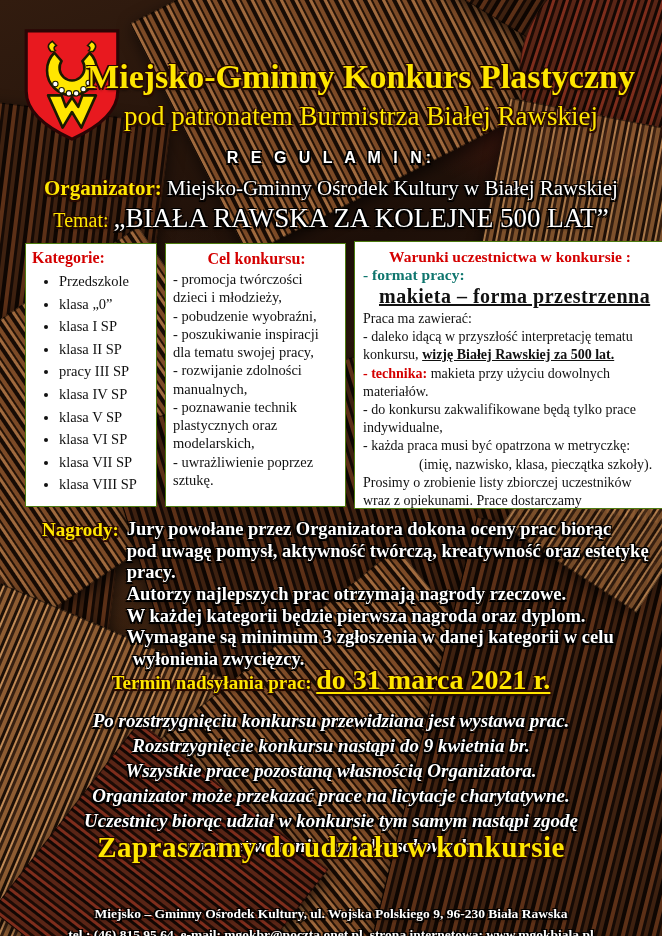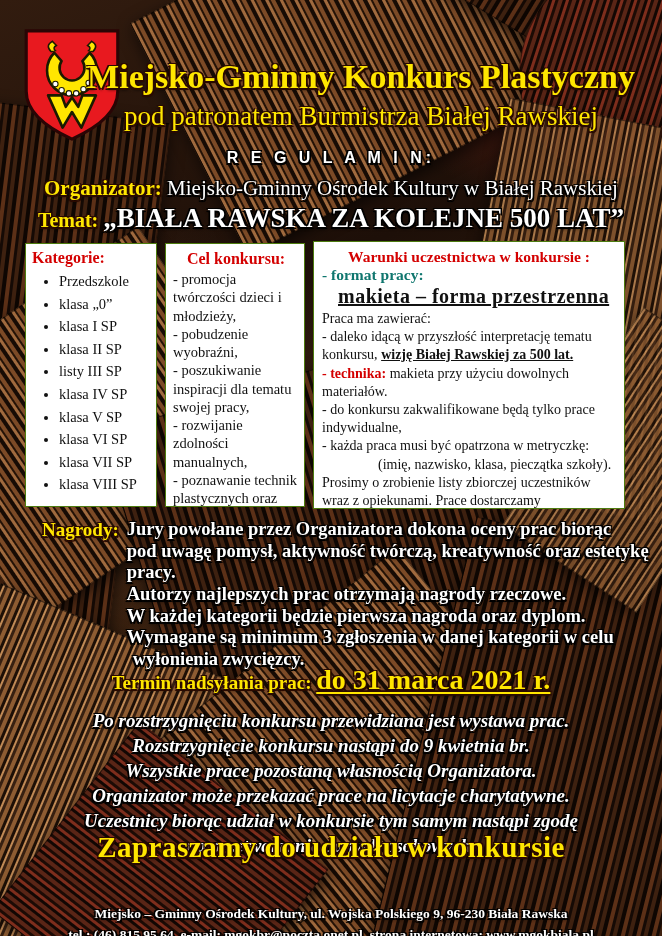--- a/index.html
+++ b/index.html
@@ -35,33 +35,33 @@
   
   .crest { position:absolute; left:20px; top:26px; width:104px; height:118px; }
   .title    { top:58px;  left:64px; right:4px; position:absolute; text-align:center;
               font-size:34px; font-weight:bold; white-space:nowrap; }
   .subtitle { top:101px; left:64px; right:4px; position:absolute; text-align:center;
               font-size:27px; white-space:nowrap; }
   .regulamin { top:149px; font-family:"Liberation Sans","DejaVu Sans",sans-serif;
                font-size:16px; font-weight:bold; letter-spacing:4px; }
   .organizer { top:176px; font-size:21px; white-space:nowrap; }
   .organizer .lbl { font-weight:bold; }
-  .theme { top:203px; font-size:27px; font-weight:bold; white-space:nowrap; }
+  .theme { top:203px; font-size:27px; font-weight:normal; white-space:nowrap; }
   .theme .lbl { font-size:20px; }
 
   
   .boxes { position:absolute; top:243px; left:25px; display:flex; gap:8px; align-items:flex-start; }
   .box { background:#ffffff; border:1px solid #4d7c0f; color:#111; overflow:hidden; }
   .box-title { color:#d40000; font-weight:bold; }
 
   .box-cat { width:132px; height:264px; padding:5px 4px 0 6px; }
   .box-cat .box-title { font-size:16px; }
   .box-cat ul { list-style:disc; margin:3px 0 0 0; padding-left:27px; font-size:14.5px; line-height:1.56; }
 
-  .box-goal { width:140px; height:264px; padding:6px 5px 0 7px; }
+  .box-goal { width:181px; height:264px; padding:6px 5px 0 7px; }
   .box-goal .box-title { font-size:16px; text-align:center; margin-bottom:2px; }
   .box-goal .goal { font-size:14.5px; line-height:1.26; }
 
   .box-cond { width:312px; height:268px; margin-top:-2px; padding:6px 8px 0 8px; }
   .box-cond .box-title { font-size:15.5px; text-align:center; }
   .cond-label { color:#0f766e; font-weight:bold; font-size:15.5px; }
   .cond-format { font-size:20px; font-weight:bold; text-decoration:underline; margin:1px 0 2px 16px; letter-spacing:.5px; }
   .cond-text { font-size:14px; line-height:1.3; }
   .red-bold { color:#d40000; font-weight:bold;text-align:right; }
   .bold-ul { font-weight:bold; text-decoration:underline; }
@@ -135,21 +135,21 @@
 
     <div class="boxes">
 
       <div class="box box-cat">
         <div class="box-title">Kategorie:</div>
         <ul>
           <li>Przedszkole</li>
           <li>klasa „0”</li>
           <li>klasa I SP</li>
           <li>klasa II SP</li>
-          <li>listy III SP</li>
+          <li>pracy III SP</li>
           <li>klasa IV SP</li>
           <li>klasa V SP</li>
           <li>klasa VI SP</li>
           <li>klasa VII SP</li>
           <li>klasa VIII SP</li>
         </ul>
       </div>
 
       <div class="box box-goal">
         <div class="box-title">Cel konkursu:</div>

